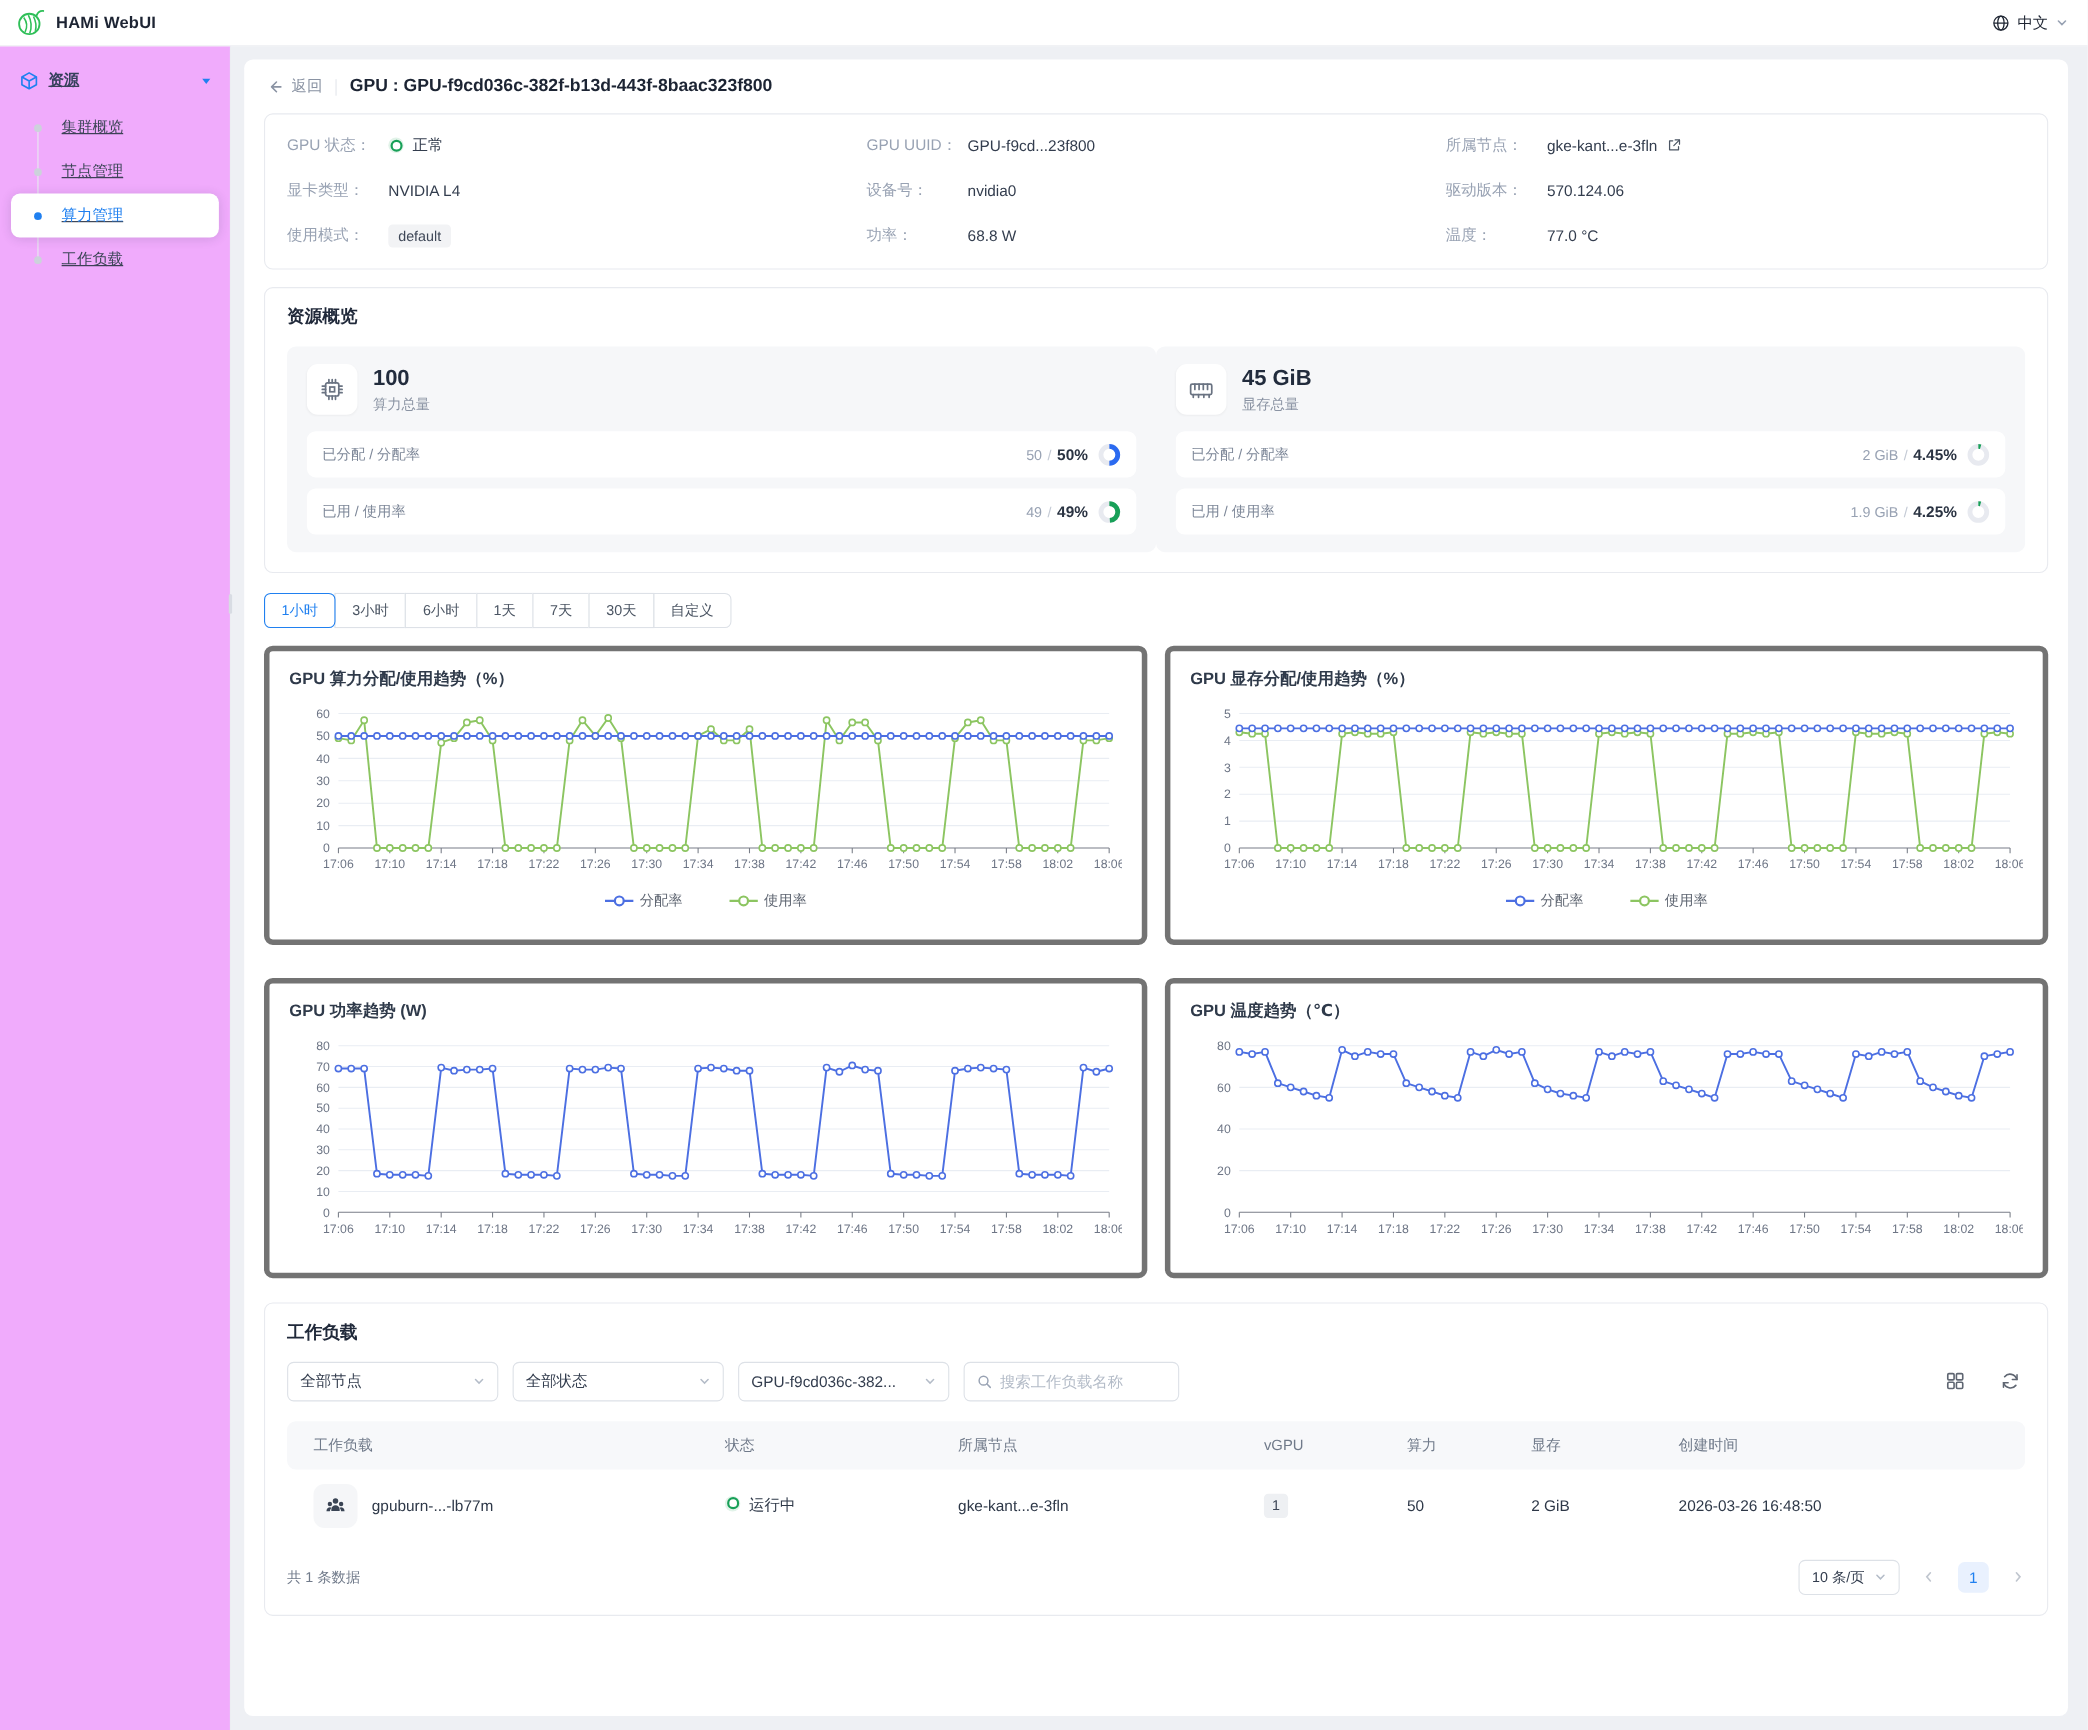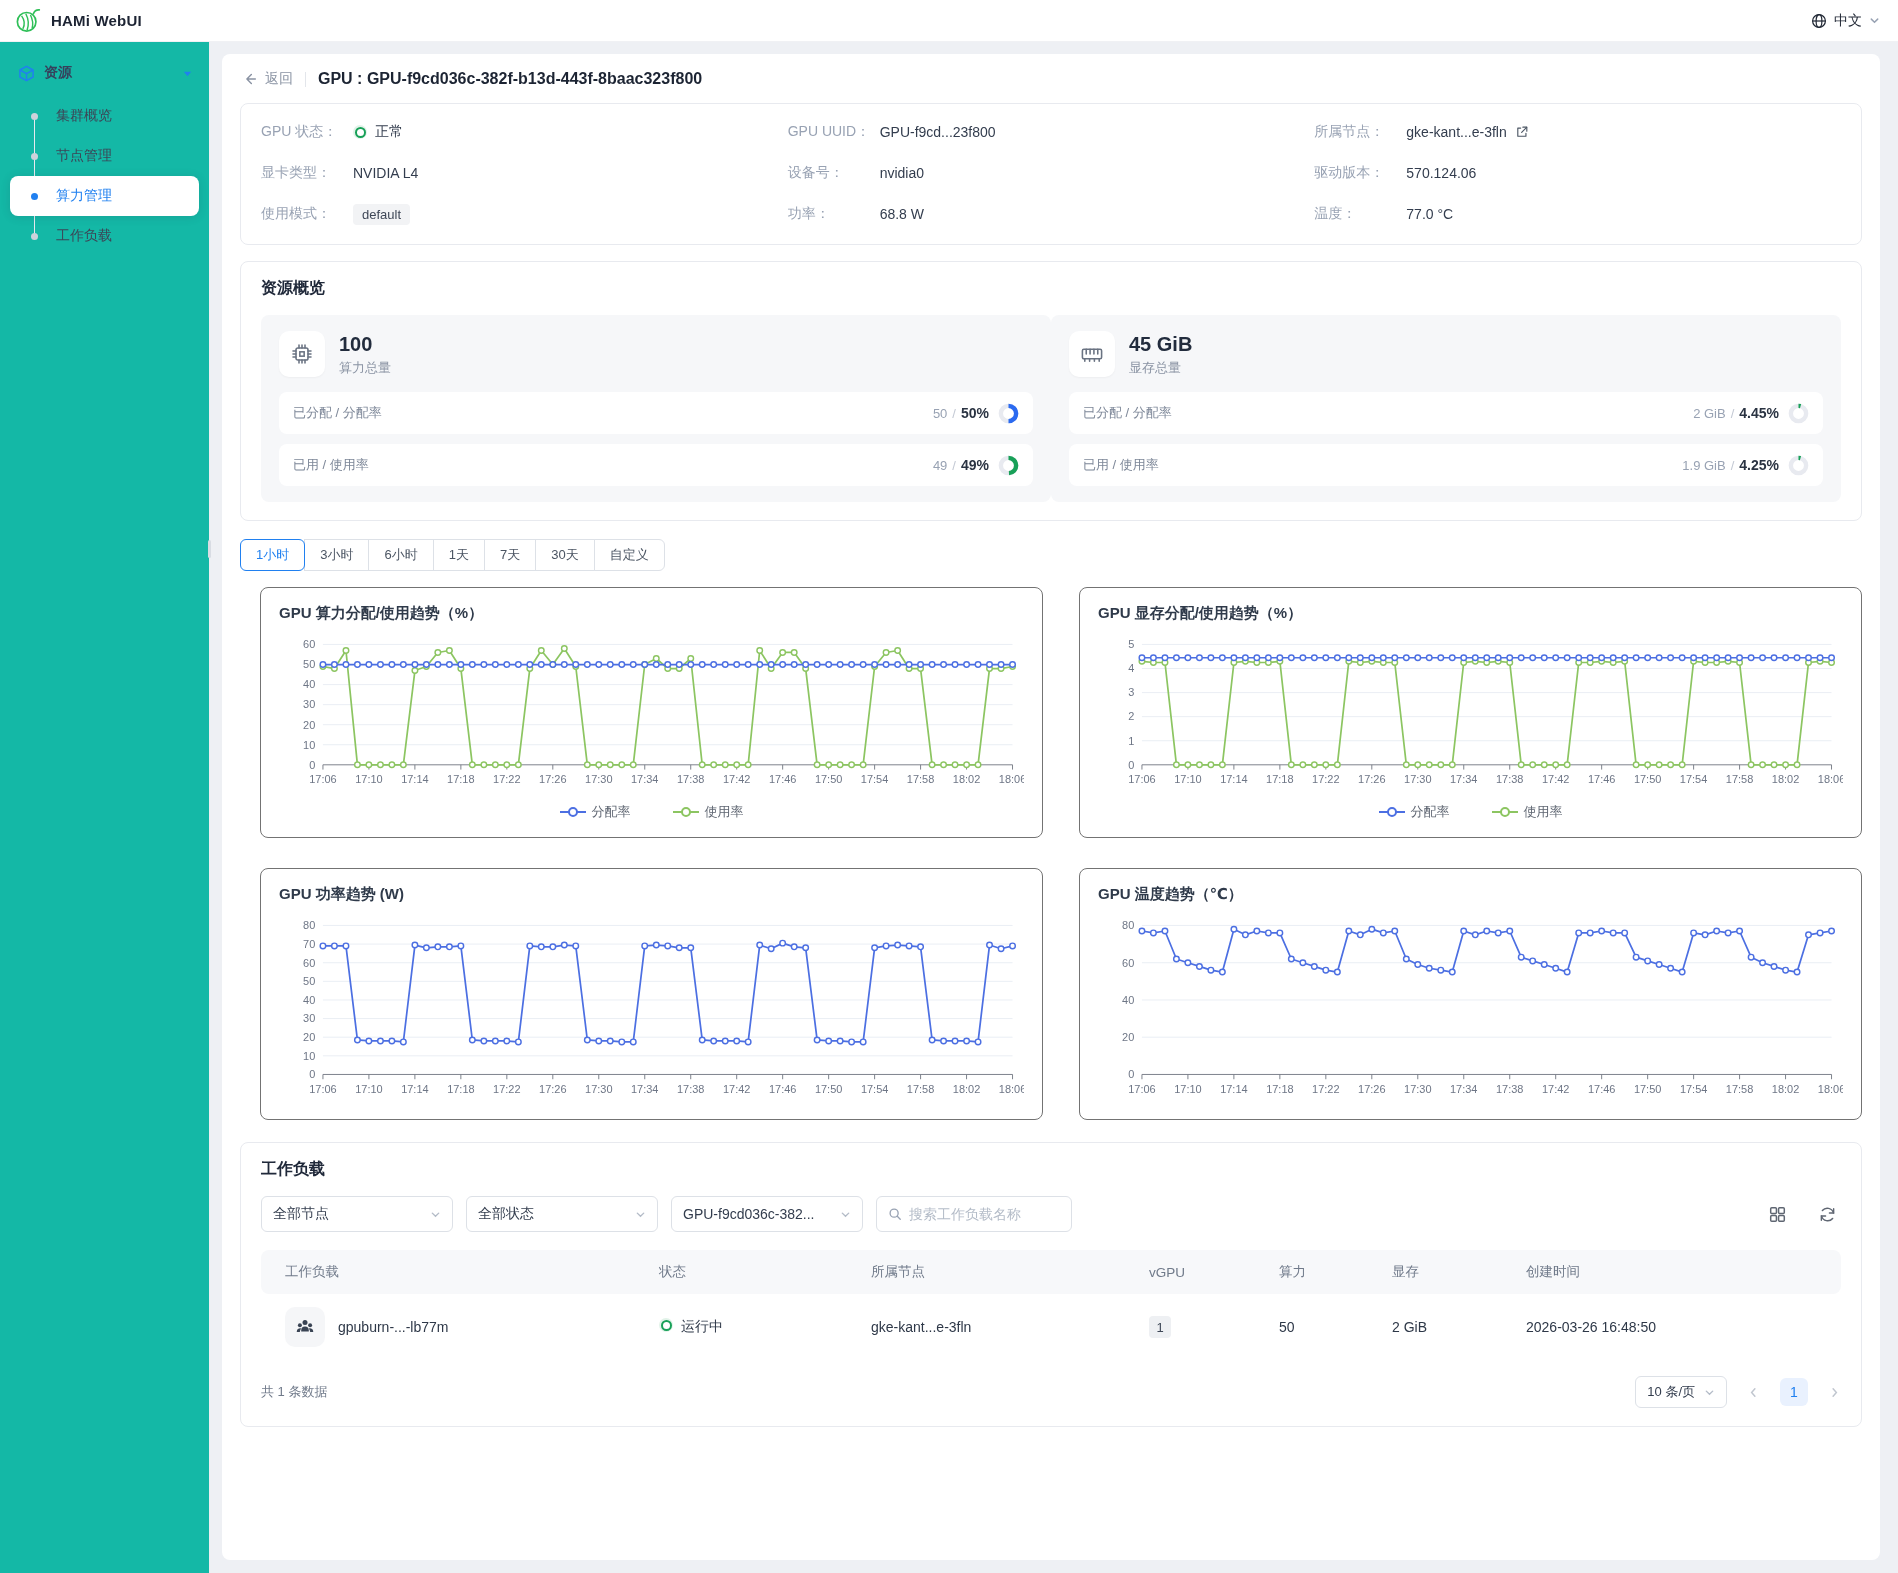--- a/index.html
+++ b/index.html
@@ -13,22 +13,22 @@
 
   
   .topbar { height:42px; background:#fff; display:flex; align-items:center;
     justify-content:space-between; padding:0 18px 0 14px; border-bottom:1px solid #f0f1f4; position:relative; z-index:3;}
   .brand { display:flex; align-items:center; gap:10px; }
   .brand-title { font-size:15px; font-weight:700; color:#1d2433; letter-spacing:.2px; }
   .lang { display:flex; align-items:center; gap:7px; cursor:pointer; }
   .lang-label { font-size:14px; color:#1f2633; }
 
   
-  .sidebar { position:absolute; left:0; top:42px; width:210px; bottom:0; background:#14b8a6;
-    border-right:1px solid #eceef2; padding-top:14px; z-index:2;}
+  .sidebar { position:absolute; left:0; top:42px; width:210px; bottom:0; background:#f0abfc;
+    border-right:1px solid #eceef2; padding-top:14px; z-index:2;text-decoration:underline;}
   .side-group { display:flex; align-items:center; gap:9px; padding:8px 16px 14px 18px; cursor:pointer; }
   .side-group-label { font-size:14px; font-weight:600; color:#36415c; flex:1; }
   .side-items { position:relative; }
   .side-line { position:absolute; left:34px; top:20px; bottom:20px; width:1px; background:#e7eaef; }
   .side-item { position:relative; height:40px; display:flex; align-items:center;
     padding-left:56px; font-size:14px; color:#3c4657; cursor:pointer; }
   .side-item .side-dot { position:absolute; left:31px; top:17px; width:7px; height:7px;
     border-radius:50%; background:#ccd2db; }
   .side-item.active { background:#fff; margin:0 10px; padding-left:46px; border-radius:8px;
     box-shadow:0 1px 10px rgba(35,48,74,.16); color:#2080f0; font-weight:500; }
@@ -78,21 +78,21 @@
   
   .tabs { display:inline-flex; margin:2px 0 16px; }
   .tab { border:1px solid #dde1e7; background:#fff; padding:6px 15px; font-size:13px; color:#4b5563;
     cursor:pointer; margin-left:-1px; }
   .tab:first-child { border-radius:6px 0 0 6px; margin-left:0; }
   .tab:last-child { border-radius:0 6px 6px 0; }
   .tab.active { border-color:#2080f0; color:#2080f0; border-radius:6px; position:relative; z-index:1; }
 
   
   .charts-grid { display:grid; grid-template-columns:1fr 1fr; column-gap:16px; row-gap:30px; margin-bottom:22px; }
-  .chart-card { border:1px solid #737373; border-radius:8px; padding:16px 18px 10px;margin-left:20px; }
+  .chart-card { border:5px solid #737373; border-radius:8px; padding:16px 18px 20px; }
   .chart-title { font-size:15px; font-weight:600; color:#2f3a4a; margin-bottom:10px; }
   .chart-svg { width:100%; display:block; }
   .tick { font-size:11.5px; fill:#6e7686; }
   .legend { display:flex; justify-content:center; gap:42px; padding:4px 0 6px; }
   .leg-item { display:flex; align-items:center; gap:6px; font-size:13px; color:#5f6672; cursor:pointer; }
 
   
   .filters { display:flex; align-items:center; gap:13px; margin-bottom:18px; }
   .select { width:192px; height:36px; border:1px solid #dde1e7; border-radius:6px; background:#fff;
     display:flex; align-items:center; justify-content:space-between; padding:0 11px; cursor:pointer; }

